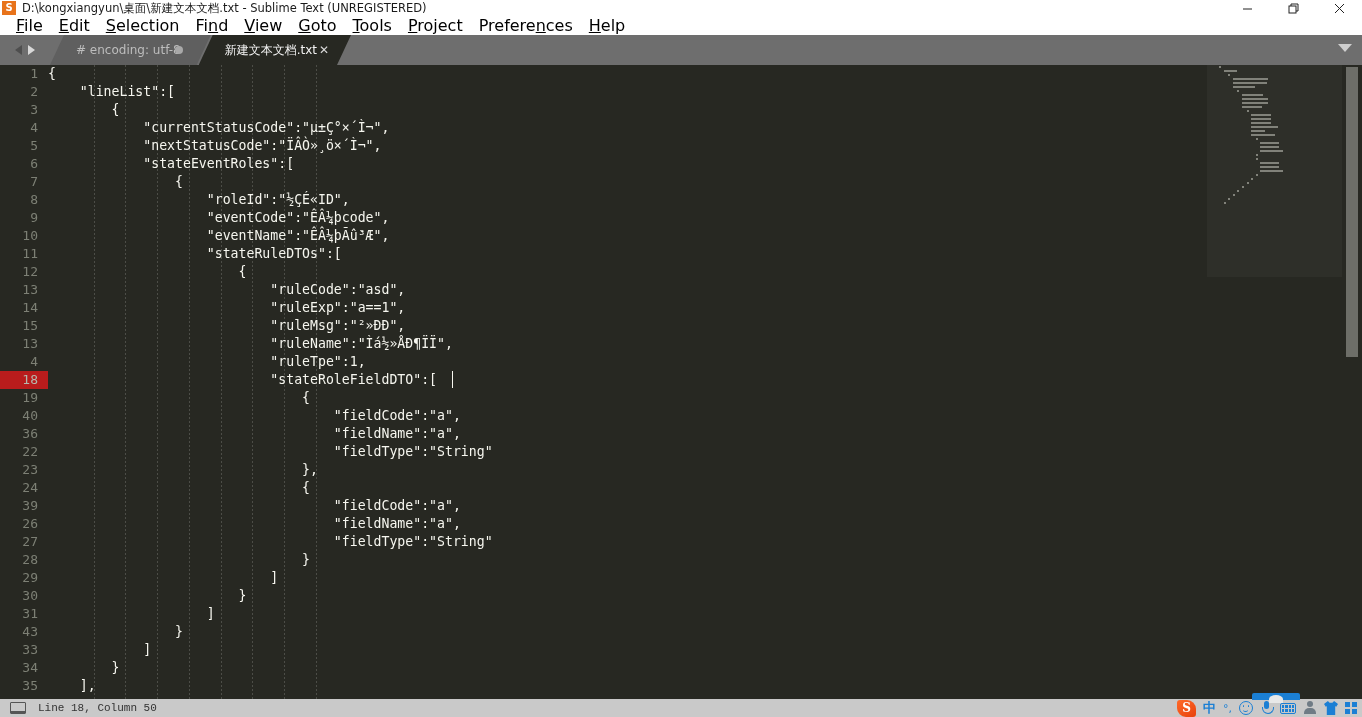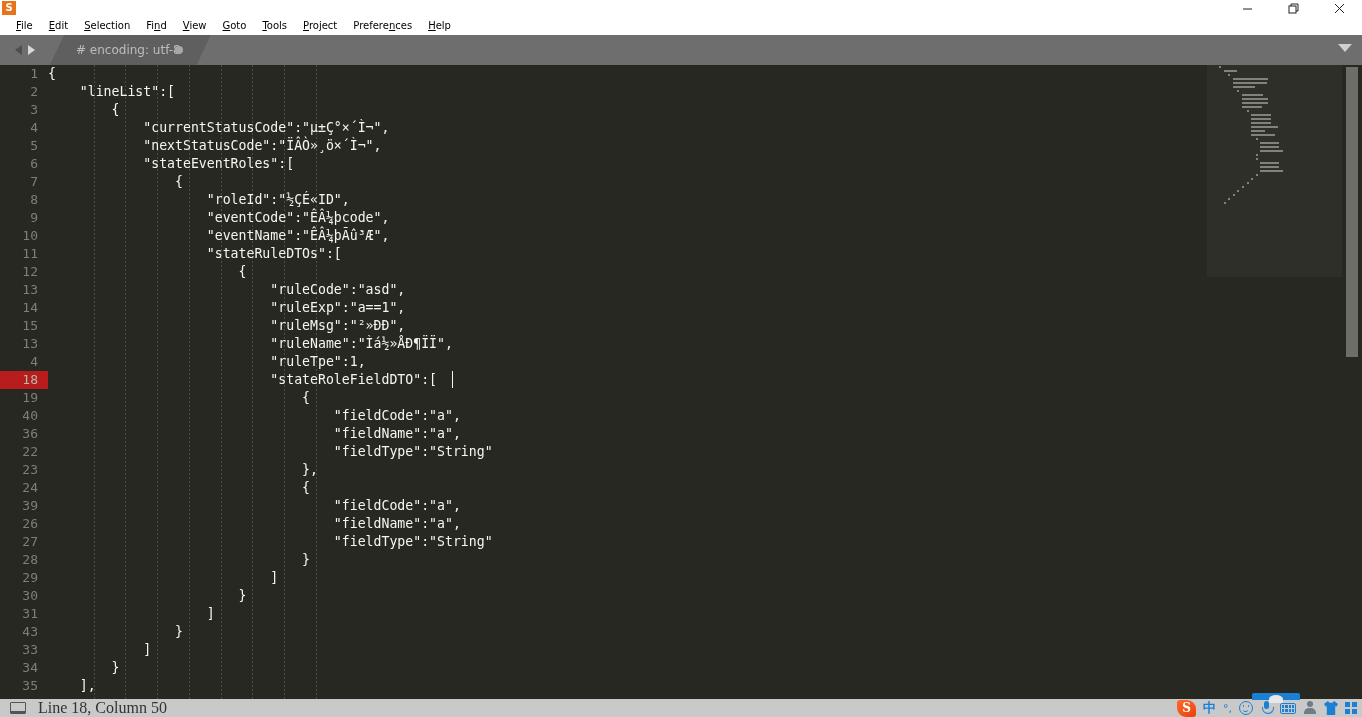--- a/index.html
+++ b/index.html
@@ -46,21 +46,21 @@
 
   
   .menubar {
     position: absolute; top: 16px; left: 0;
     width: 1362px; height: 19px;
     background: #ffffff;
     display: flex; align-items: center;
     padding-left: 8px;
   }
   .menu-item {
-    font-size: 10px; color: #000;
+    font-size: 16px; color: #000;
     padding: 1px 8px 1px 8px;
     font-family: "DejaVu Sans", sans-serif;
     white-space: nowrap;
   }
   .menu-item .mn { text-decoration: underline; }
 
   
   .tabbar {
     position: absolute; top: 35px; left: 0;
     width: 1362px; height: 30px;
@@ -225,22 +225,22 @@
     background: #c9c9c9;
     position: relative;
   }
   .task-win-icon::after {
     content: ""; position: absolute;
     left: 0; right: 0; bottom: 0; height: 2px;
     background: #555;
   }
   .status-text {
     margin-left: 12px;
-    font-size: 16px; color: #333;
-    font-family: Liberation Serif, serif;
+    font-size: 11px; color: #333;
+    font-family: Liberation Mono, monospace;
   }
   .tray {
     position: absolute; right: 0; top: 0;
     height: 18px;
     display: flex; align-items: center; gap: 7px;
     padding-right: 4px;
   }
   .sogou {
     width: 19px; height: 17px;
     background: linear-gradient(145deg,#ff6a2a,#e8420c);
@@ -320,20 +320,21 @@
   }
   .tray-dot-comma { font-size: 11px; color: #1b7fd4; }
 </style>
 </head>
 <body>
 
 <div id="app">
 
   <div class="titlebar">
     <div class="title-icon">S</div>
+    <div class="title-text">D:\kongxiangyun\桌面\新建文本文档.txt - Sublime Text (UNREGISTERED)</div>
     <div class="win-controls">
       <div class="win-btn">
         <svg width="11" height="11" viewBox="0 0 11 11">
             <line x1="1" y1="6" x2="10" y2="6" stroke="#222" stroke-width="1"></line>
           </svg>
       </div>
       <div class="win-btn">
         <svg width="11" height="11" viewBox="0 0 11 11">
           <rect x="1" y="3" width="7" height="7" fill="none" stroke="#222" stroke-width="1"></rect>
           <polyline points="3,3 3,1 10,1 10,8 8,8" fill="none" stroke="#222" stroke-width="1"></polyline>
@@ -363,20 +364,24 @@
 
   <div class="tabbar">
     <div class="tab-nav">
       <div class="arrow-l"></div>
       <div class="arrow-r"></div>
     </div>
     <div id="tabs-host" style="display:flex;align-items:flex-end;height:30px;">
         <div class="tab inactive">
           <span># encoding: utf-8</span>
           <span class="tab-dot"></span>
+        </div>
+        <div class="tab active">
+          <span>新建文本文档.txt</span>
+          <span class="tab-close">✕</span>
         </div>
       </div>
     <div class="tab-dropdown"></div>
   </div>
 
   <div class="editor">
     <div class="gutter" id="gutter-host">
         <div class="gutter-line">1</div>
         <div class="gutter-line">2</div>
         <div class="gutter-line">3</div>

